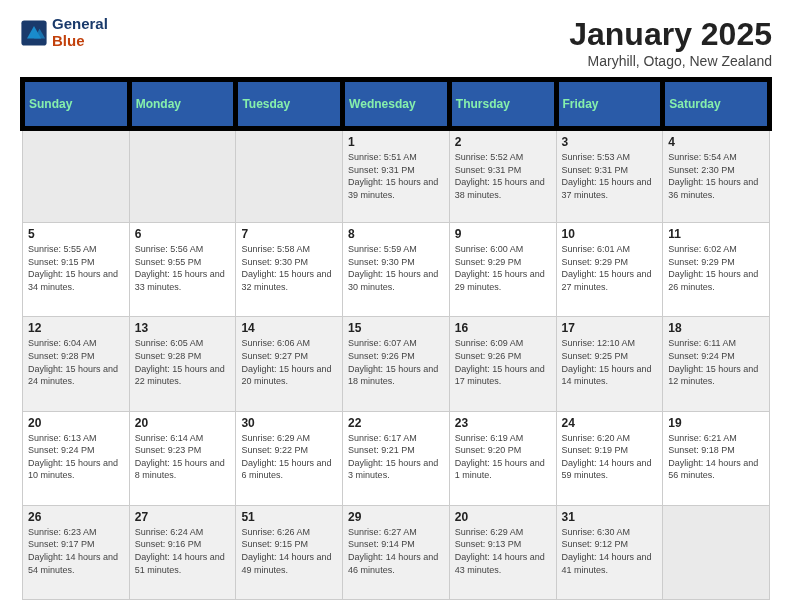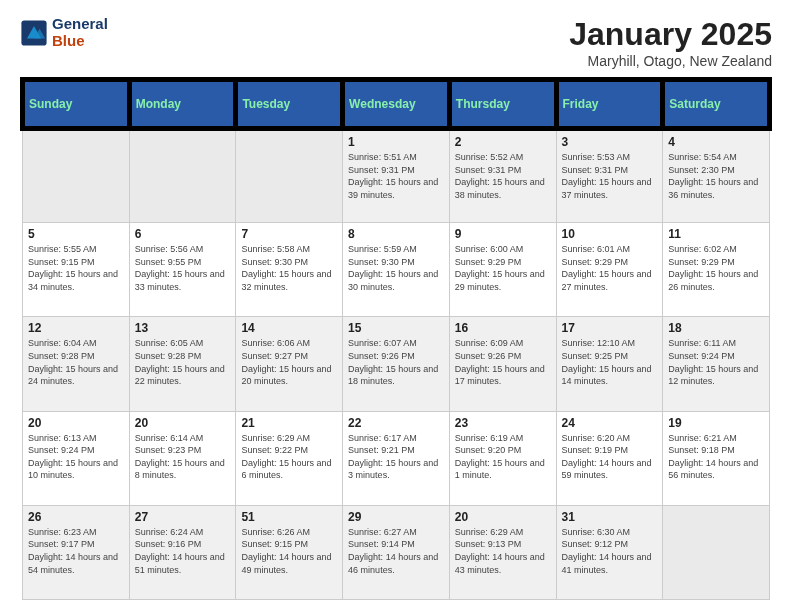--- a/index.html
+++ b/index.html
@@ -279,21 +279,21 @@
 and 10 minutes.</div>
           </td>
           <td>
             <div class="day-num">20</div>
             <div class="day-info">Sunrise: 6:14 AM
 Sunset: 9:23 PM
 Daylight: 15 hours
 and 8 minutes.</div>
           </td>
           <td>
-            <div class="day-num">21</div>
+            <div class="day-num">30</div>
             <div class="day-info">Sunrise: 6:29 AM
 Sunset: 9:22 PM
 Daylight: 15 hours
 and 6 minutes.</div>
           </td>
           <td>
             <div class="day-num">22</div>
             <div class="day-info">Sunrise: 6:17 AM
 Sunset: 9:21 PM
 Daylight: 15 hours

